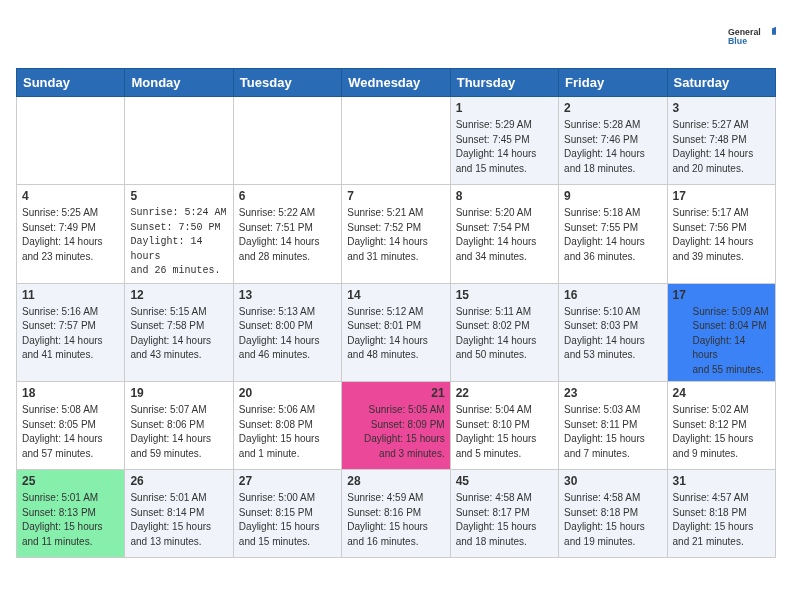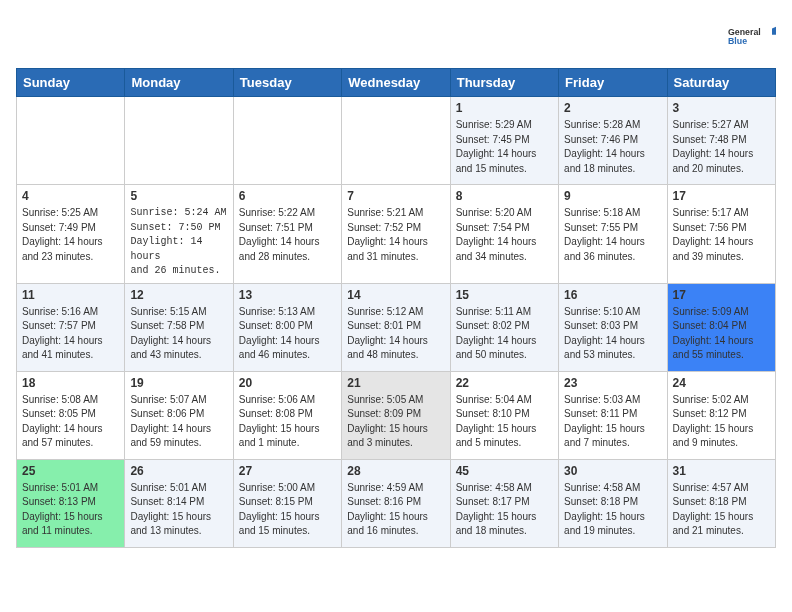--- a/index.html
+++ b/index.html
@@ -223,21 +223,21 @@
         </td>
         <td style="background: rgb(240, 244, 250);">
           <span class="day-number">16</span>
           <div class="cell-content" style="white-space: pre-line;">Sunrise: 5:10 AM
 Sunset: 8:03 PM
 Daylight: 14 hours
 and 53 minutes.</div>
         </td>
         <td style="background: #3b82f6;">
           <span class="day-number">17</span>
-          <div class="cell-content" style="white-space: pre-line;">Sunrise: 5:09 AM
+          <div class="cell-content" style="white-space: pre-line; margin-left: 20px;">Sunrise: 5:09 AM
 Sunset: 8:04 PM
 Daylight: 14 hours
 and 55 minutes.</div>
         </td>
       </tr>
       <tr>
         <td style="background: rgb(255, 255, 255);">
           <span class="day-number">18</span>
           <div class="cell-content" style="white-space: pre-line;">Sunrise: 5:08 AM
 Sunset: 8:05 PM
@@ -251,21 +251,21 @@
 Daylight: 14 hours
 and 59 minutes.</div>
         </td>
         <td style="background: rgb(255, 255, 255);">
           <span class="day-number">20</span>
           <div class="cell-content" style="white-space: pre-line;">Sunrise: 5:06 AM
 Sunset: 8:08 PM
 Daylight: 15 hours
 and 1 minute.</div>
         </td>
-        <td style="background: #e5e5e5;">
+        <td style="background: #ec4899; text-align: right;">
           <span class="day-number">21</span>
           <div class="cell-content" style="white-space: pre-line;">Sunrise: 5:05 AM
 Sunset: 8:09 PM
 Daylight: 15 hours
 and 3 minutes.</div>
         </td>
         <td style="background: rgb(255, 255, 255);">
           <span class="day-number">22</span>
           <div class="cell-content" style="white-space: pre-line;">Sunrise: 5:04 AM
 Sunset: 8:10 PM

